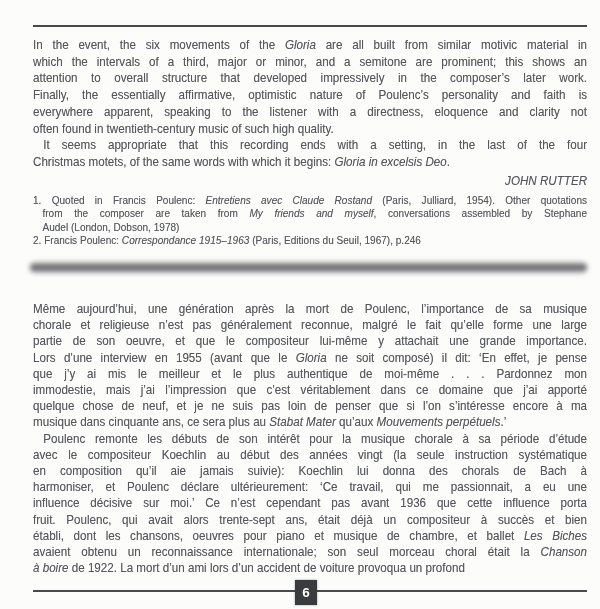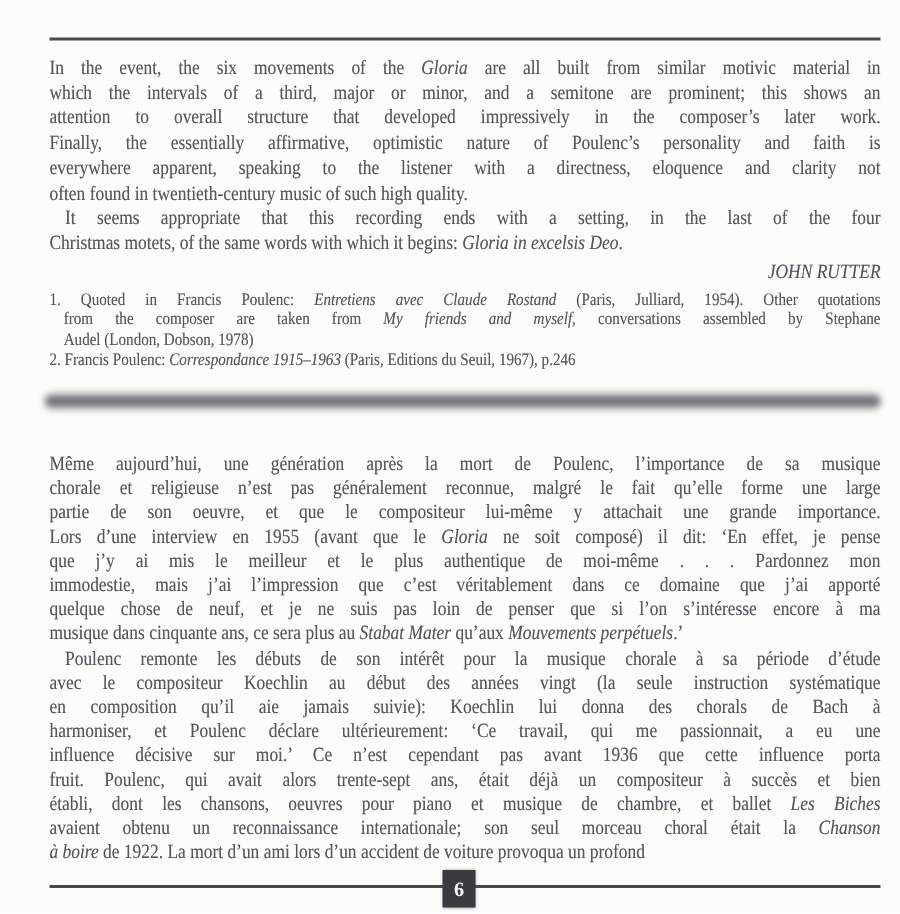--- a/index.html
+++ b/index.html
@@ -5,21 +5,21 @@
   html, body {
     margin: 0; padding: 0;
     width: 600px; height: 609px;
     background: #ffffff;
   }
   .page {
     position: relative;
     width: 600px; height: 609px;
     background: var(--bg, #fcfcfb);
     overflow: hidden;
-    font-family: Liberation Serif, serif;
+    font-family: Liberation Sans, sans-serif;
     color: var(--text, #55575c);
   }
   .rule {
     position: absolute;
     left: 33px; width: 554px; height: 2px;
     background: var(--rule, #48494d);
   }
   .rule-top { top: 25px; }
   .rule-bottom { top: 590px; }
 

